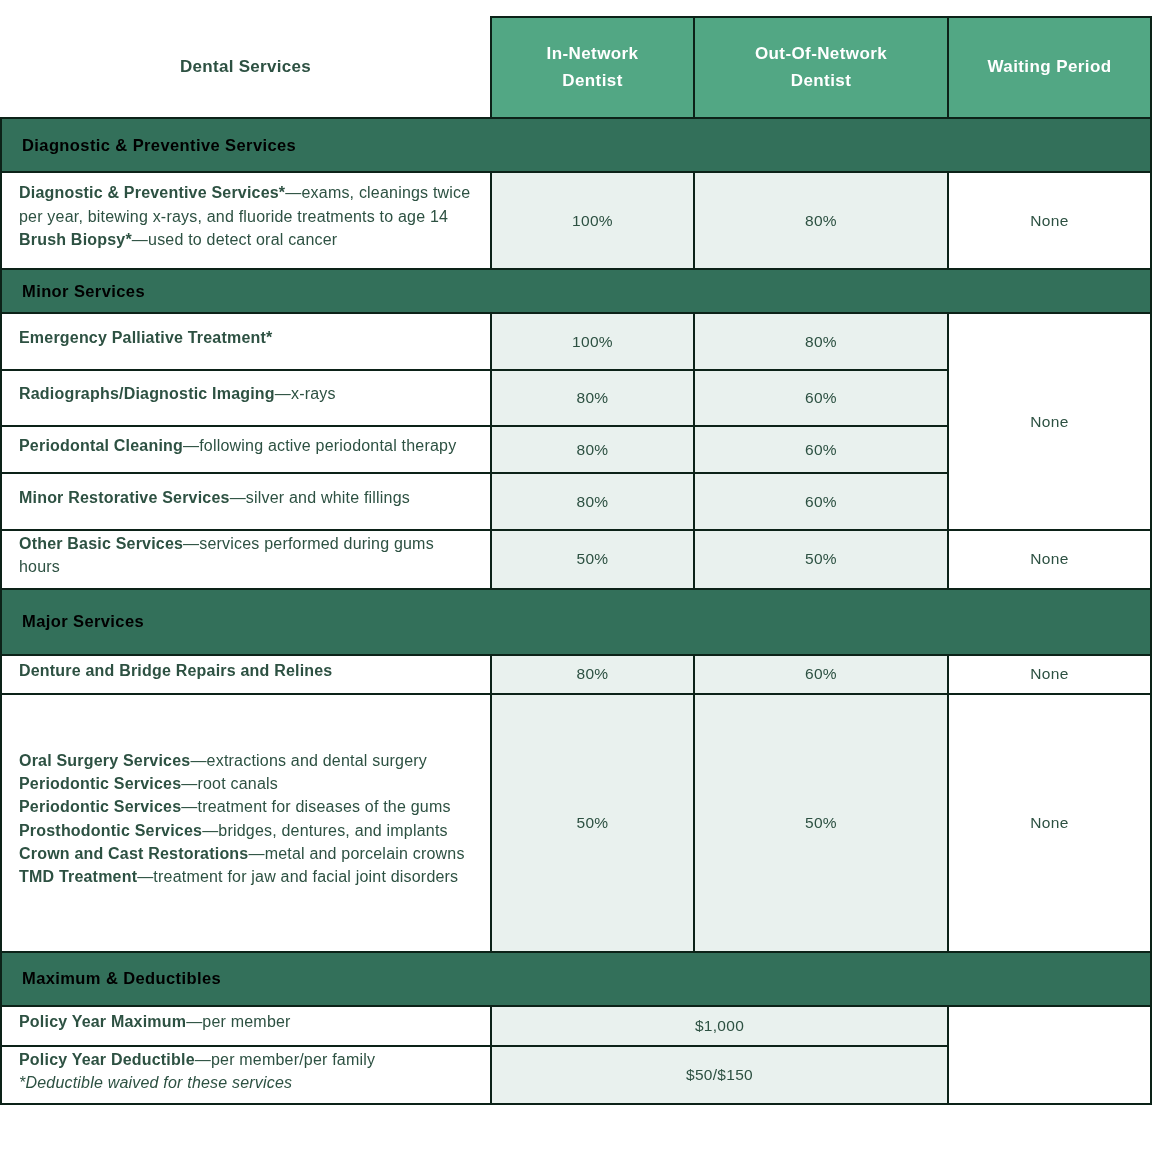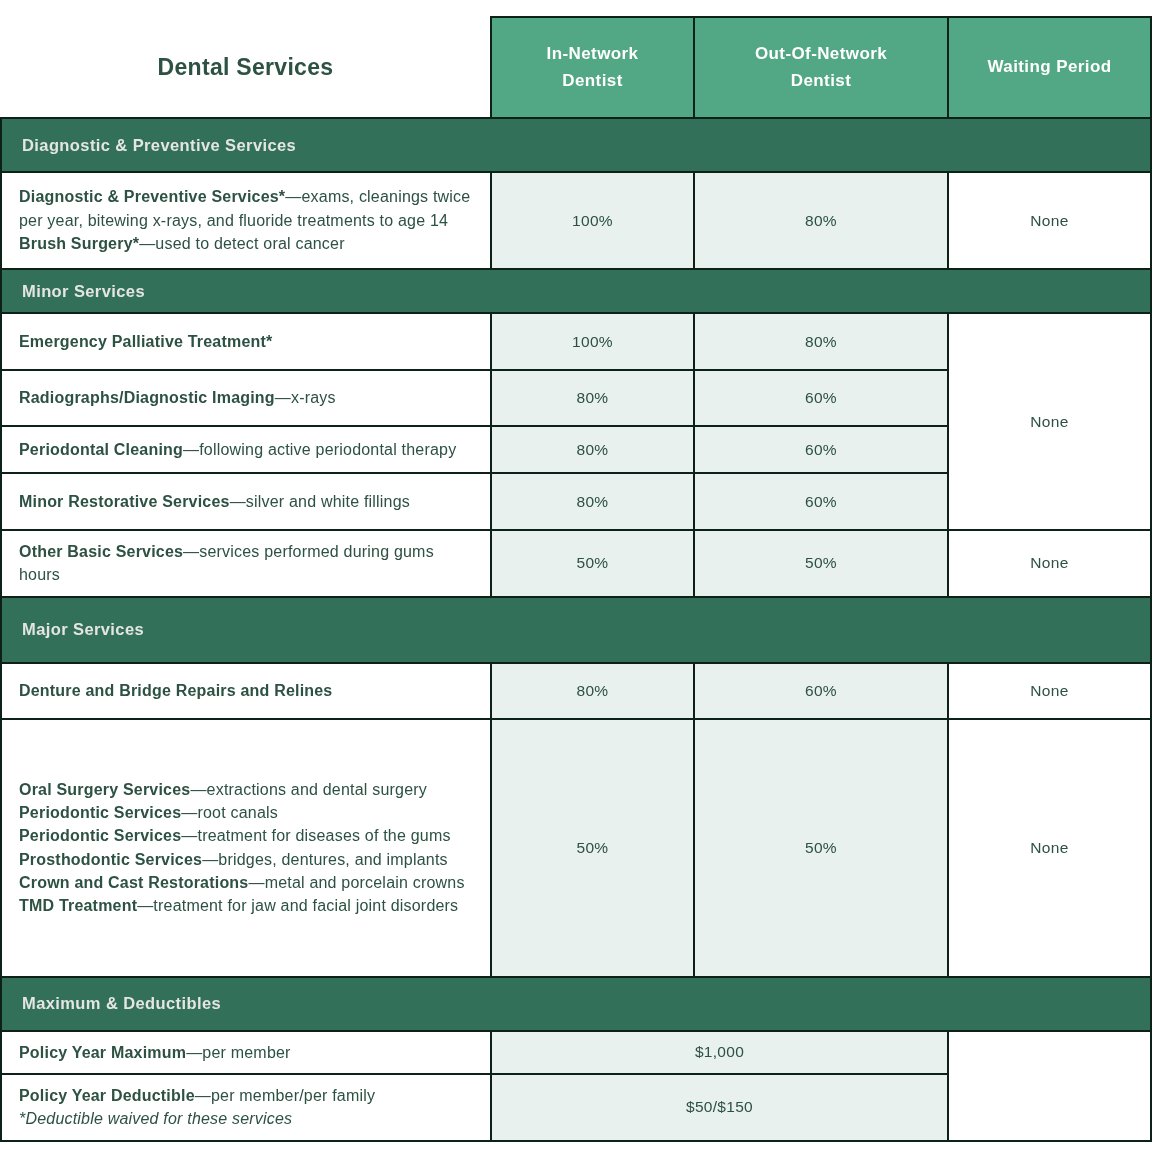--- a/index.html
+++ b/index.html
@@ -21,52 +21,52 @@
   table{
     border-collapse:collapse;
     table-layout:fixed;
     width:1150px;
   }
   td,th{box-sizing:border-box;vertical-align:middle;}
   th.title-cell{
     background:var(--c-white);
     border:none;
     color:var(--c-text);
-    font-size:23px;
+    font-size:17px;
     font-weight:700;
     letter-spacing:.3px;
     text-align:center;
   }
   th.green-head{
     background:var(--c-header);
     border:2px solid var(--c-border);
     color:#fff;
     font-size:17px;
     font-weight:700;
     letter-spacing:.4px;
     text-align:center;
     line-height:1.55;
   }
   td.section-cell{
     background:var(--c-section);
     border:2px solid var(--c-border);
-    color:#e5e5e5;
+    color:#000000;
     font-size:16.5px;
     font-weight:600;
     letter-spacing:.4px;
     padding-left:20px;
     text-align:left;
   }
   td.service-cell{
     background:var(--c-white);
     border:2px solid var(--c-border);
     color:var(--c-text);
     font-size:16px;
     line-height:1.46;
-    padding:9px 12px 9px 17px;
+    padding:1px 12px 9px 17px;
     text-align:left;
     letter-spacing:.2px;
   }
   td.service-cell strong{font-weight:700;}
   td.service-cell .italic-note{font-style:italic;}
   td.val-cell{
     border:2px solid var(--c-border);
     color:var(--c-text);
     font-size:15.5px;
     letter-spacing:.3px;
@@ -100,21 +100,21 @@
           <th class="green-head">
             <div class="head-line">Waiting Period</div>
           </th>
         </tr>
         <tr style="height: 54px;">
           <td class="section-cell" colspan="4">Diagnostic &amp; Preventive Services</td>
         </tr>
         <tr style="height: 97px;">
           <td class="service-cell">
             <div class="entry"><strong>Diagnostic &amp; Preventive Services*</strong><span>—exams, cleanings twice per year, bitewing x-rays, and fluoride treatments to age 14</span></div>
-            <div class="entry"><strong>Brush Surgery*</strong><span>—used to detect oral cancer</span></div>
+            <div class="entry"><strong>Brush Biopsy*</strong><span>—used to detect oral cancer</span></div>
           </td>
           <td class="val-cell mint">100%</td>
           <td class="val-cell mint">80%</td>
           <td class="val-cell white">None</td>
         </tr>
         <tr style="height: 44px;">
           <td class="section-cell" colspan="4">Minor Services</td>
         </tr>
         <tr style="height: 57px;">
           <td class="service-cell">
@@ -149,21 +149,21 @@
           <td class="service-cell">
             <div class="entry"><strong>Other Basic Services</strong><span>—services performed during gums hours</span></div>
           </td>
           <td class="val-cell mint">50%</td>
           <td class="val-cell mint">50%</td>
           <td class="val-cell white">None</td>
         </tr>
         <tr style="height: 66px;">
           <td class="section-cell" colspan="4">Major Services</td>
         </tr>
-        <tr style="height: 56px;">
+        <tr style="height: 39px;">
           <td class="service-cell">
             <div class="entry"><strong>Denture and Bridge Repairs and Relines</strong></div>
           </td>
           <td class="val-cell mint">80%</td>
           <td class="val-cell mint">60%</td>
           <td class="val-cell white">None</td>
         </tr>
         <tr style="height: 258px;">
           <td class="service-cell">
             <div class="entry"><strong>Oral Surgery Services</strong><span>—extractions and dental surgery</span></div>

